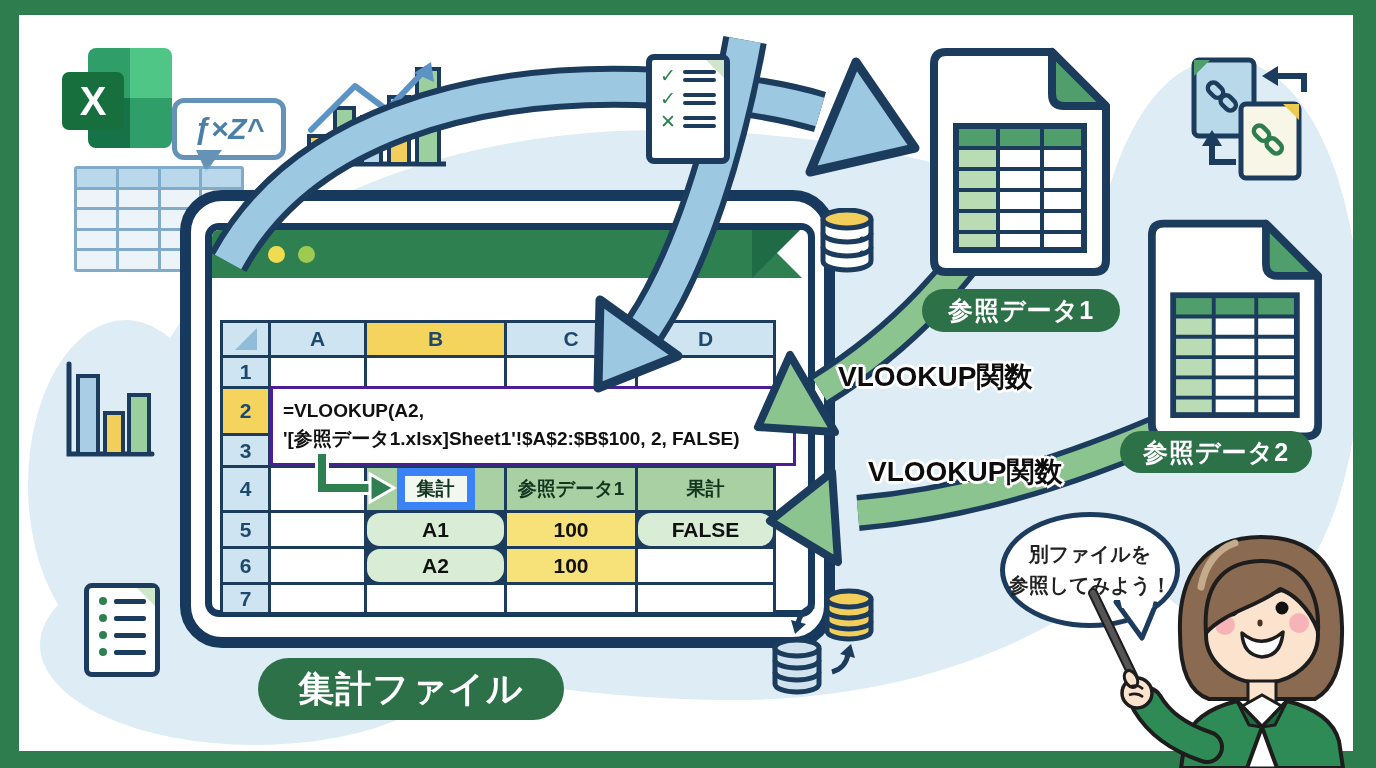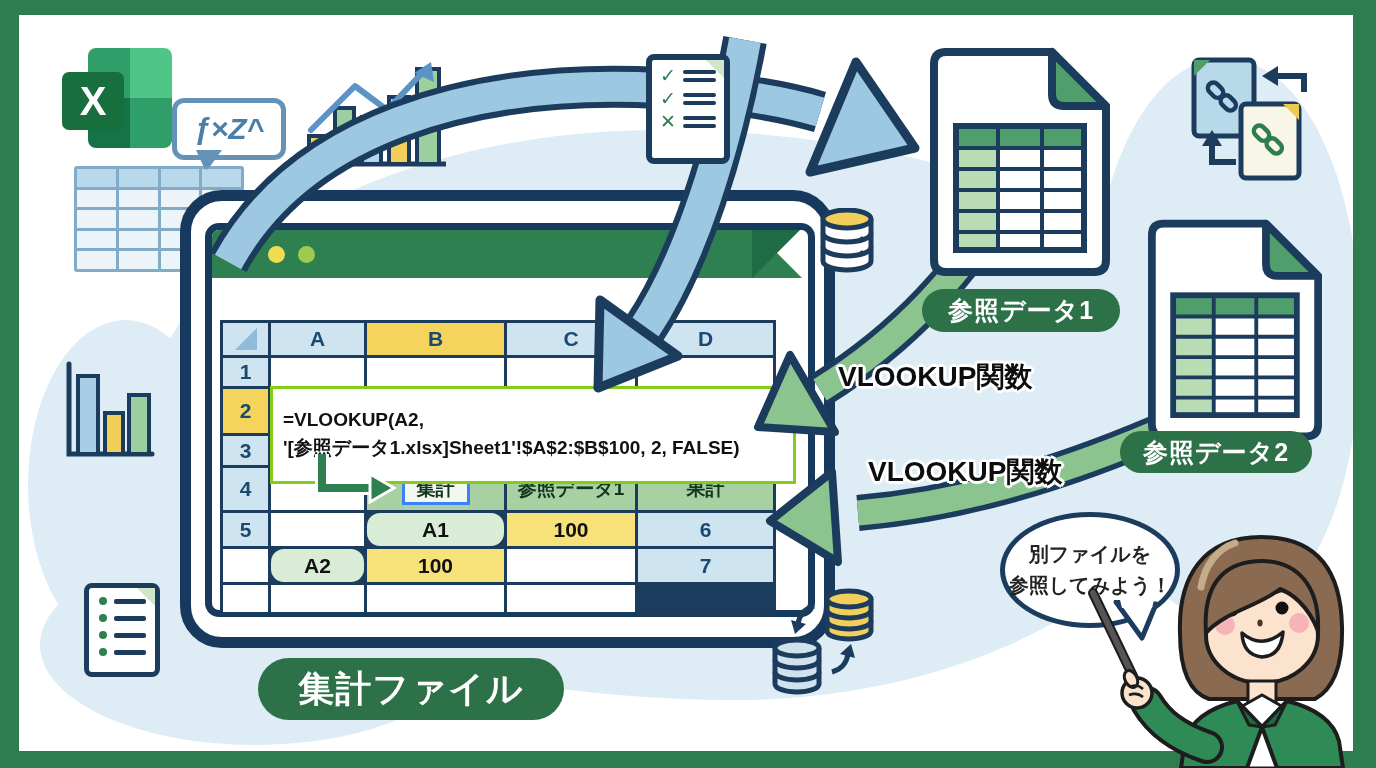--- a/index.html
+++ b/index.html
@@ -26,22 +26,22 @@
   .titlebar{position:absolute;left:0;top:0;right:0;height:48px;background:#2e8050;display:flex;align-items:center;gap:13px;padding-left:26px;}
   .dot{width:17px;height:17px;border-radius:50%;}
   .grid{display:grid;grid-template-columns:45px 93px 137px 128px 135px;grid-template-rows:32px 28px 44px 29px 42px 33px 33px 27px;gap:3px;background:#1c3c5e;border:3px solid #1c3c5e;}
   .grid>div{background:#fff;display:flex;align-items:center;justify-content:center;font-weight:800;color:#1c4a6e;font-size:21px;}
   .hc{background:#cfe4f1 !important;}
   .yel{background:#f5d45e !important;}
   .grnh{background:#a8d0a2 !important;color:#12351f !important;font-size:19px !important;}
   .lgrn{background:#d9ecd6 !important;color:#111 !important;border-radius:13px;}
   .ycell{background:#f7e27a !important;color:#111 !important;}
   .corner-tri{width:0;height:0;border-left:22px solid transparent;border-bottom:22px solid #8fbcd8;}
-  .formula{background:#fff;border:3px solid #84cc16;color:#111;font-weight:800;font-size:19px;line-height:1.45;padding:17px 10px;white-space:nowrap;}
-  .syukei-box{border:3px solid #3b82f6;background:#f2f8f0;padding:0 12px;font-weight:800;color:#12351f;}
+  .formula{background:#fff;border:3px solid #4c1d95;color:#111;font-weight:800;font-size:19px;line-height:1.45;padding:8px 10px;white-space:nowrap;}
+  .syukei-box{border:8px solid #3b82f6;background:#f2f8f0;padding:0 12px;font-weight:800;color:#12351f;}
   
   .pill{background:#2c7148;color:#fff;font-weight:800;border-radius:999px;display:flex;align-items:center;justify-content:center;letter-spacing:1px;}
   .vlabel{font-weight:900;color:#0d0d0d;white-space:nowrap;text-shadow:-2px -2px 0 #fff,2px -2px 0 #fff,-2px 2px 0 #fff,2px 2px 0 #fff,0 3px 0 #fff,0 -3px 0 #fff,3px 0 0 #fff,-3px 0 0 #fff;}
   .chev{color:#ffffff;font-weight:800;letter-spacing:-4px;}
   .chkdoc{background:#fff;border:6px solid #1c3c5e;border-radius:8px;}
   .chkrow{display:flex;align-items:center;gap:7px;margin:9px 8px 0 8px;}
   .chkrow .g{color:#2e8050;font-weight:900;font-size:19px;line-height:14px;}
   .bars2{display:flex;flex-direction:column;gap:4px;flex:1;}
   .bars2 i{display:block;height:4px;background:#1c3c5e;border-radius:2px;}
   .listdoc{background:#fff;border:5px solid #1c3c5e;border-radius:8px;}
@@ -179,20 +179,21 @@
     <div class="grnh">
         <span class="syukei-box">集計</span>
       </div>
     <div class="grnh">参照データ1</div>
     <div class="grnh">果計</div>
 
     <div class="hc">5</div>
     <div></div>
     <div class="lgrn">A1</div>
     <div class="ycell">100</div>
+    <div class="lgrn">FALSE</div>
 
     <div class="hc">6</div>
     <div></div>
     <div class="lgrn">A2</div>
     <div class="ycell">100</div>
     <div></div>
 
     <div class="hc">7</div>
     <div></div>
       <div></div>

